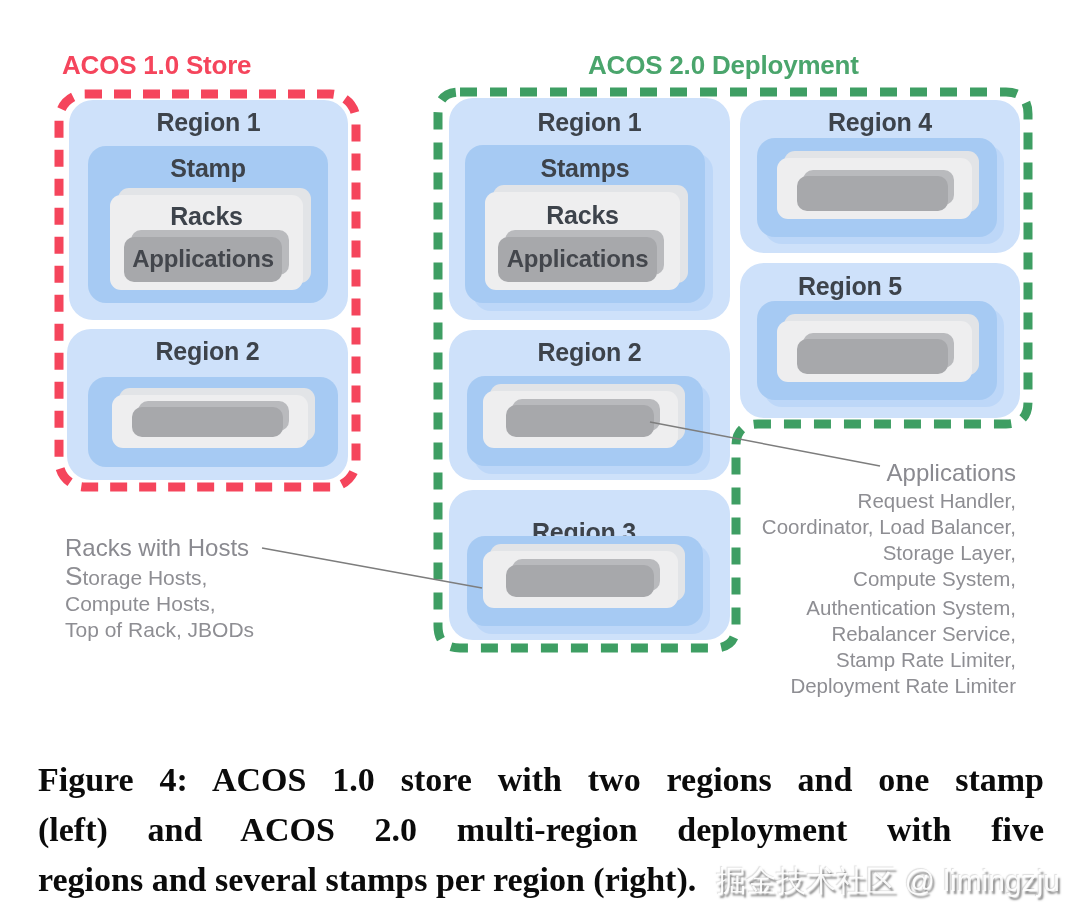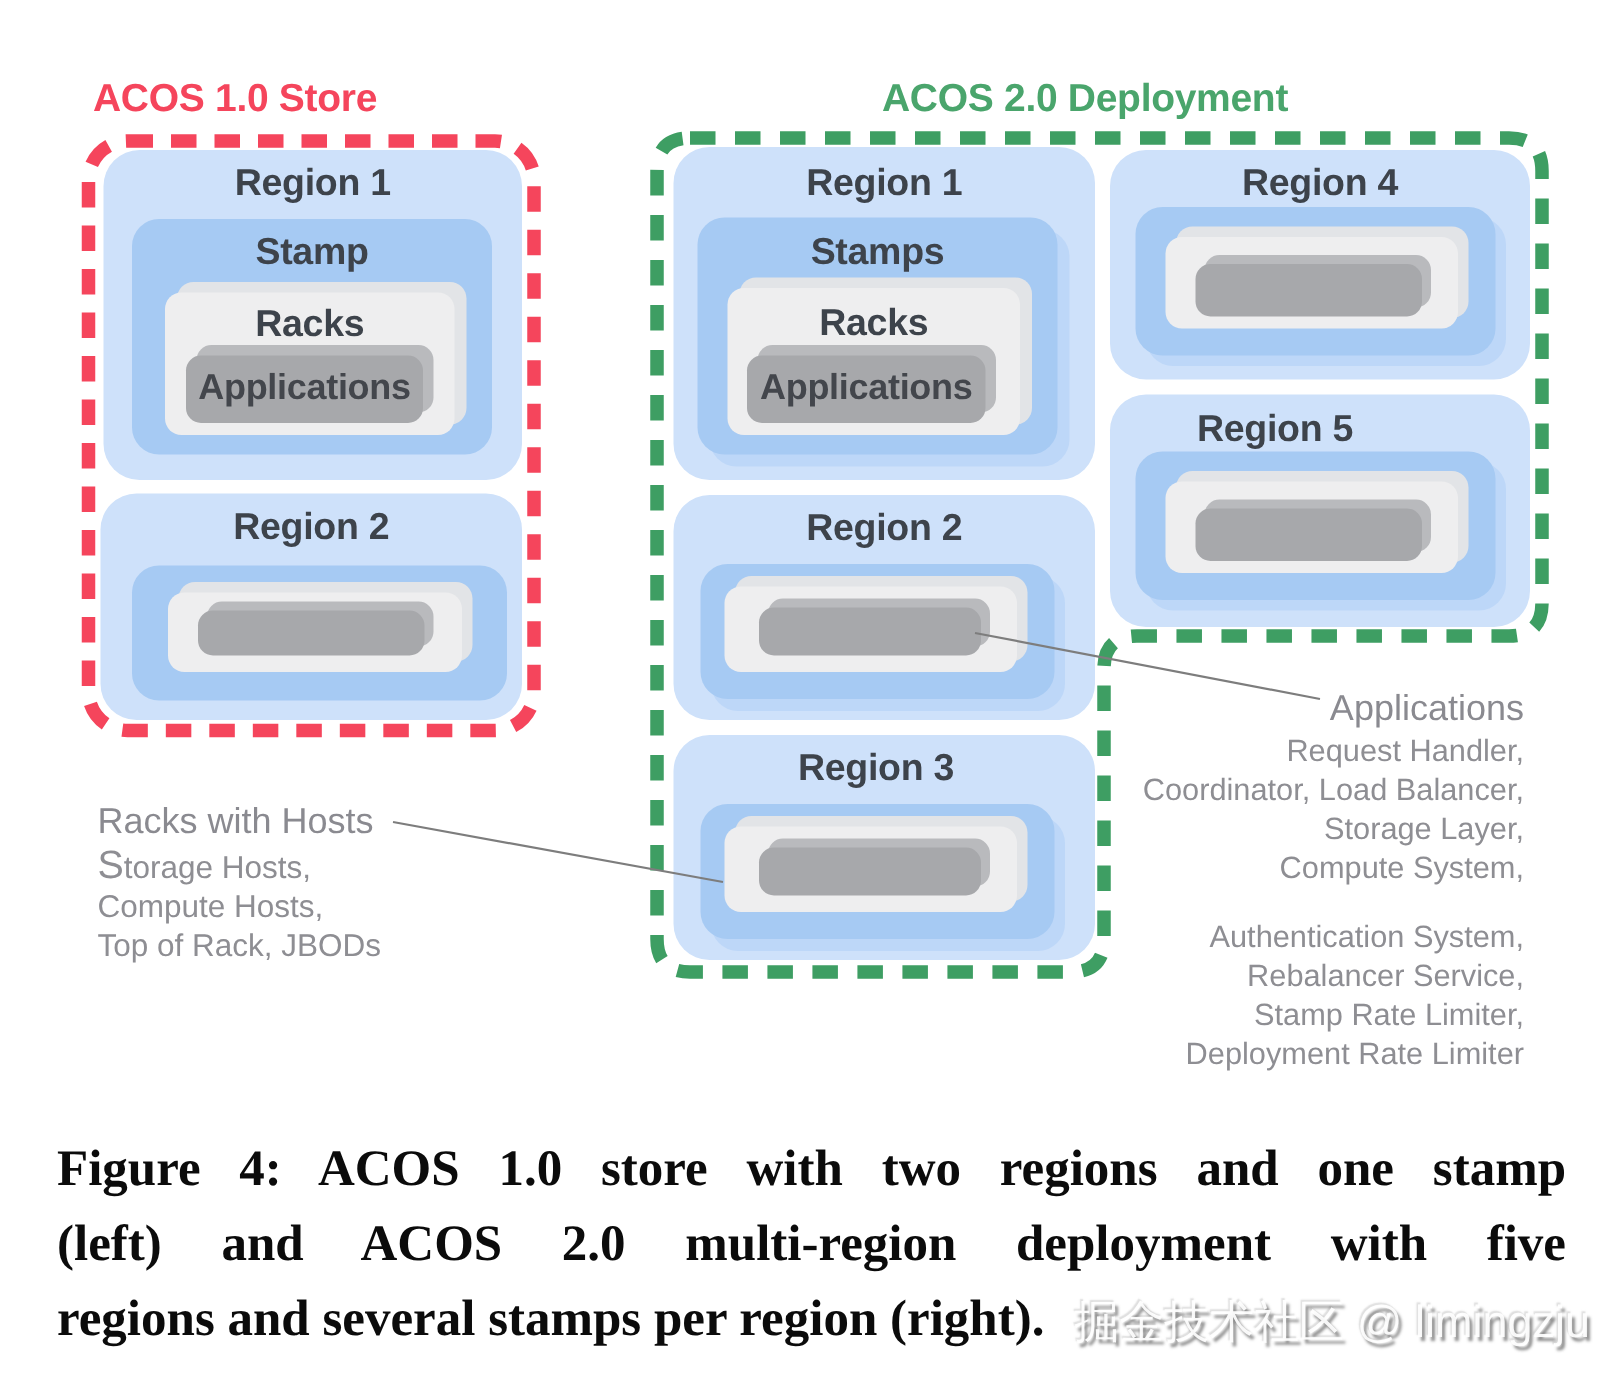--- a/index.html
+++ b/index.html
@@ -84,21 +84,21 @@
   <div class="box region" style="left:449px;top:330px;width:281px;height:150px;"></div>
   <div class="boxlabel" style="left:449px;top:338px;width:281px;">Region 2</div>
   <div class="box stamp-back" style="left:474px;top:384px;width:236px;height:90px;"></div>
   <div class="box stamp" style="left:467px;top:376px;width:236px;height:90px;"></div>
   <div class="box racks-back" style="left:490px;top:384px;width:195px;height:57px;"></div>
   <div class="box racks" style="left:483px;top:391px;width:195px;height:57px;"></div>
   <div class="box apps-back" style="left:512px;top:399px;width:148px;height:32px;"></div>
   <div class="box apps" style="left:506px;top:405px;width:148px;height:32px;"></div>
 
   <div class="box region" style="left:449px;top:490px;width:281px;height:150px;"></div>
-  <div class="boxlabel" style="left:449px;top:498px;width:270px;">Region 3</div>
+  <div class="boxlabel" style="left:449px;top:518px;width:270px;">Region 3</div>
   <div class="box stamp-back" style="left:474px;top:544px;width:236px;height:90px;"></div>
   <div class="box stamp" style="left:467px;top:536px;width:236px;height:90px;"></div>
   <div class="box racks-back" style="left:490px;top:544px;width:195px;height:57px;"></div>
   <div class="box racks" style="left:483px;top:551px;width:195px;height:57px;"></div>
   <div class="box apps-back" style="left:512px;top:559px;width:148px;height:32px;"></div>
   <div class="box apps" style="left:506px;top:565px;width:148px;height:32px;"></div>
 
   <div class="box region" style="left:740px;top:100px;width:280px;height:153px;"></div>
   <div class="boxlabel" style="left:740px;top:108px;width:280px;">Region 4</div>
   <div class="box stamp-back" style="left:764px;top:145px;width:240px;height:99px;"></div>
@@ -130,21 +130,21 @@
     <div class="note-line">Compute Hosts,</div>
     <div class="note-line">Top of Rack, JBODs</div>
   </div>
 
   <div class="note note-right" style="left:700px;top:458px;width:316px;">
     <div class="note-heading">Applications</div>
     <div class="note-line">Request Handler,</div>
     <div class="note-line">Coordinator, Load Balancer,</div>
     <div class="note-line">Storage Layer,</div>
     <div class="note-line">Compute System,</div>
-    <div class="note-line" style="margin-top:20px;">Authentication System,</div>
+    <div class="note-line" style="margin-top:3px;">Authentication System,</div>
     <div class="note-line">Rebalancer Service,</div>
     <div class="note-line">Stamp Rate Limiter,</div>
     <div class="note-line">Deployment Rate Limiter</div>
   </div>
 
   <div class="caption">
     <div class="cap-just">Figure 4: ACOS 1.0 store with two regions and one stamp</div>
     <div class="cap-just">(left) and ACOS 2.0 multi-region deployment with five</div>
     <div>regions and several stamps per region (right).</div>
   </div>

